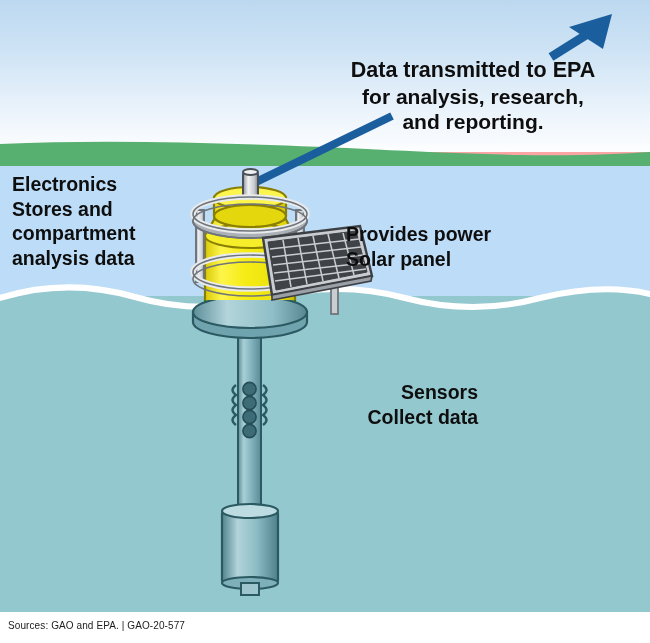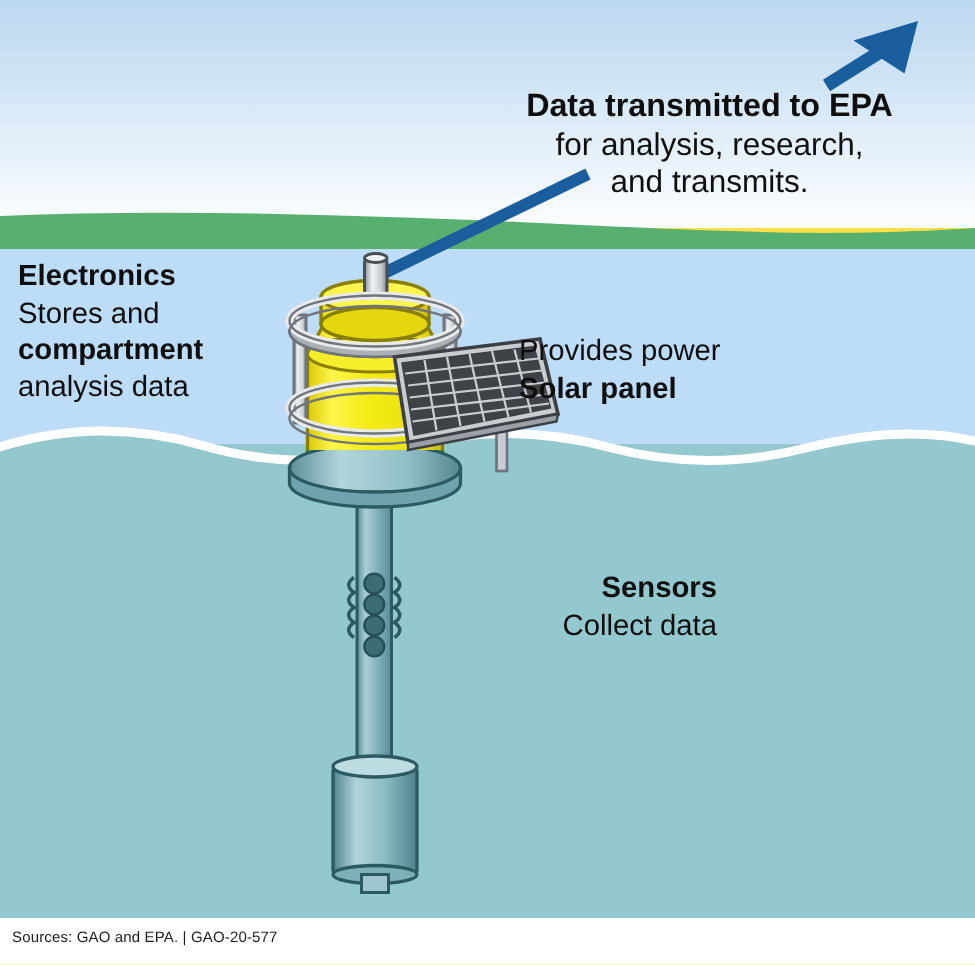--- a/index.html
+++ b/index.html
@@ -1,19 +1,19 @@
 <!DOCTYPE html>
 <html><head>
 <meta charset="utf-8">
 <style>
   html,body{margin:0;padding:0;background:#ffffff;}
   body{font-family:"Liberation Sans", sans-serif;}
   #figure{
     position:relative;width:650px;height:643px;overflow:hidden;
-    background:#fde047;
+    background:#fca5a5;
   }
   
   .sky{
     position:absolute;left:0;top:0;width:650px;height:152px;
     background:linear-gradient(to bottom,#bcd8f0 0%,#cfe4f5 35%,#eaf3fb 72%,#fdfeff 100%);
   }
   .land{
     position:absolute;left:0;top:140px;width:650px;height:32px;
   }
   .upper-water{
@@ -30,21 +30,21 @@
   }
   .footer-text{
     position:absolute;left:8px;top:620px;font-size:10px;color:#1c1c1c;
     letter-spacing:.1px;white-space:nowrap;
   }
   
   .art{position:absolute;left:0;top:0;width:650px;height:643px;}
   
   .callout{position:absolute;color:#0e0e0e;}
   .callout .hd{font-weight:bold;}
-  .callout .sub{font-weight:normal;}
+  .callout .sub{font-weight:bold;}
   #callout-epa{
     left:318px;top:58px;width:310px;text-align:center;
     font-size:21px;line-height:25.5px;
   }
   #callout-epa .hd{font-size:21.5px;}
   #callout-electronics{
     left:12px;top:172px;width:178px;text-align:left;
     font-size:19.5px;line-height:24.5px;
   }
   #callout-solar{
@@ -234,21 +234,21 @@
       </g>
 
       <path d="M272,295 L372,276 L371,281 L272,300 Z" fill="#9aa0a6" stroke="#3c4045" stroke-width="1.6"></path>
     </g>
 
   </svg>
 
   <div class="callout" id="callout-epa">
     <span class="ln hd">Data transmitted to EPA</span>
     <span class="ln sub">for analysis, research,</span>
-    <span class="ln sub">and transmits.</span>
+    <span class="ln sub">and reporting.</span>
   </div>
 
   <div class="callout" id="callout-electronics">
     <span class="ln hd">Electronics</span>
     <span class="ln sub">Stores and</span>
     <span class="ln hd">compartment</span>
     <span class="ln sub">analysis data</span>
   </div>
 
   <div class="callout" id="callout-solar">

